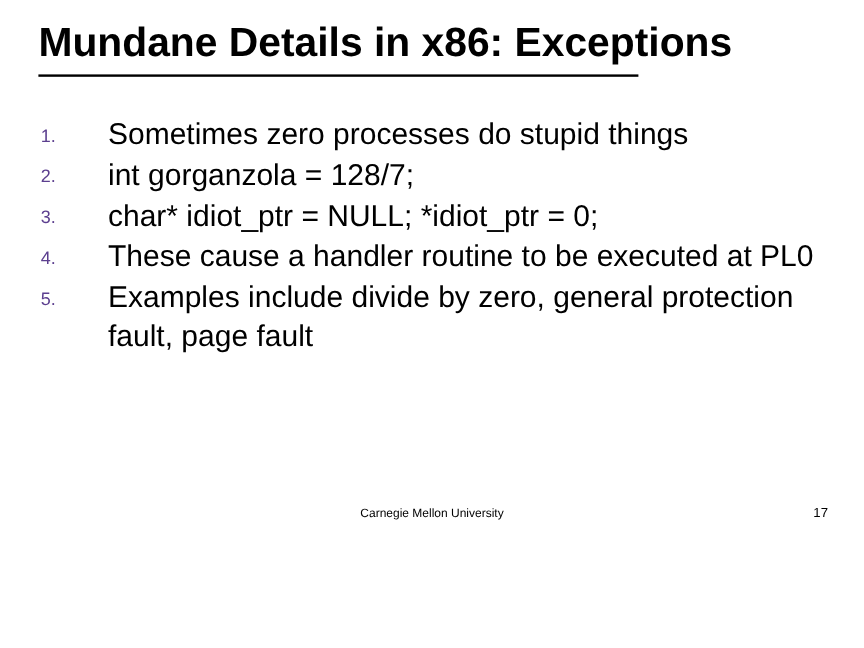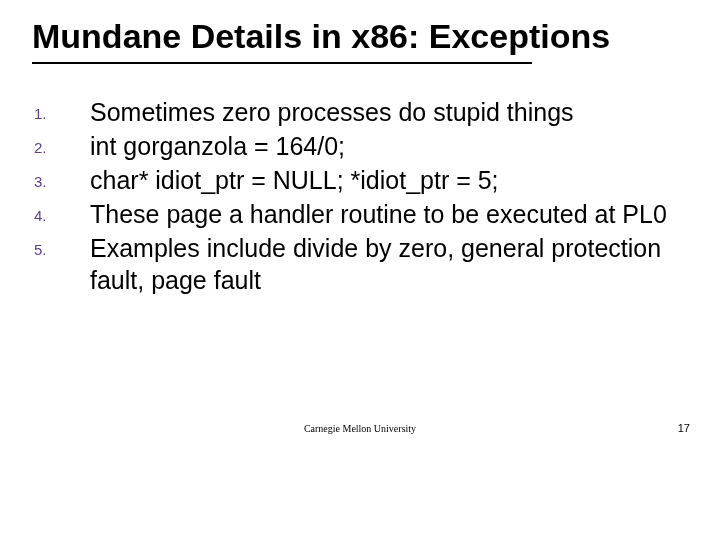--- a/index.html
+++ b/index.html
@@ -60,21 +60,20 @@
     color: #000;
   }
   .footer-center {
     position: absolute;
     bottom: 20px;
     left: 0;
     width: 720px;
     text-align: center;
     font-size: 10px;
     color: #000;
-    font-family: Liberation Serif, serif;
   }
   .footer-right {
     position: absolute;
     bottom: 20px;
     right: 30px;
     font-size: 11px;
     color: #000;
     margin-top: 48px;
   }
 </style>
@@ -88,29 +87,29 @@
     <div class="title-underline"></div>
   </div>
 
   <div class="list">
     <div class="row">
       <div class="num">1.</div>
       <div class="txt">Sometimes zero processes do stupid things</div>
     </div>
     <div class="row">
       <div class="num">2.</div>
-      <div class="txt">int gorganzola = 164/0;</div>
+      <div class="txt">int gorganzola = 128/7;</div>
     </div>
     <div class="row">
       <div class="num">3.</div>
-      <div class="txt">char* idiot_ptr = NULL; *idiot_ptr = 5;</div>
+      <div class="txt">char* idiot_ptr = NULL; *idiot_ptr = 0;</div>
     </div>
     <div class="row">
       <div class="num">4.</div>
-      <div class="txt">These page a handler routine to be executed at PL0</div>
+      <div class="txt">These cause a handler routine to be executed at PL0</div>
     </div>
     <div class="row">
       <div class="num">5.</div>
       <div class="txt">Examples include divide by zero, general protection fault, page fault</div>
     </div>
   </div>
 
   <div class="footer-center">Carnegie Mellon University</div>
   <div class="footer-right">17</div>
 </div>

